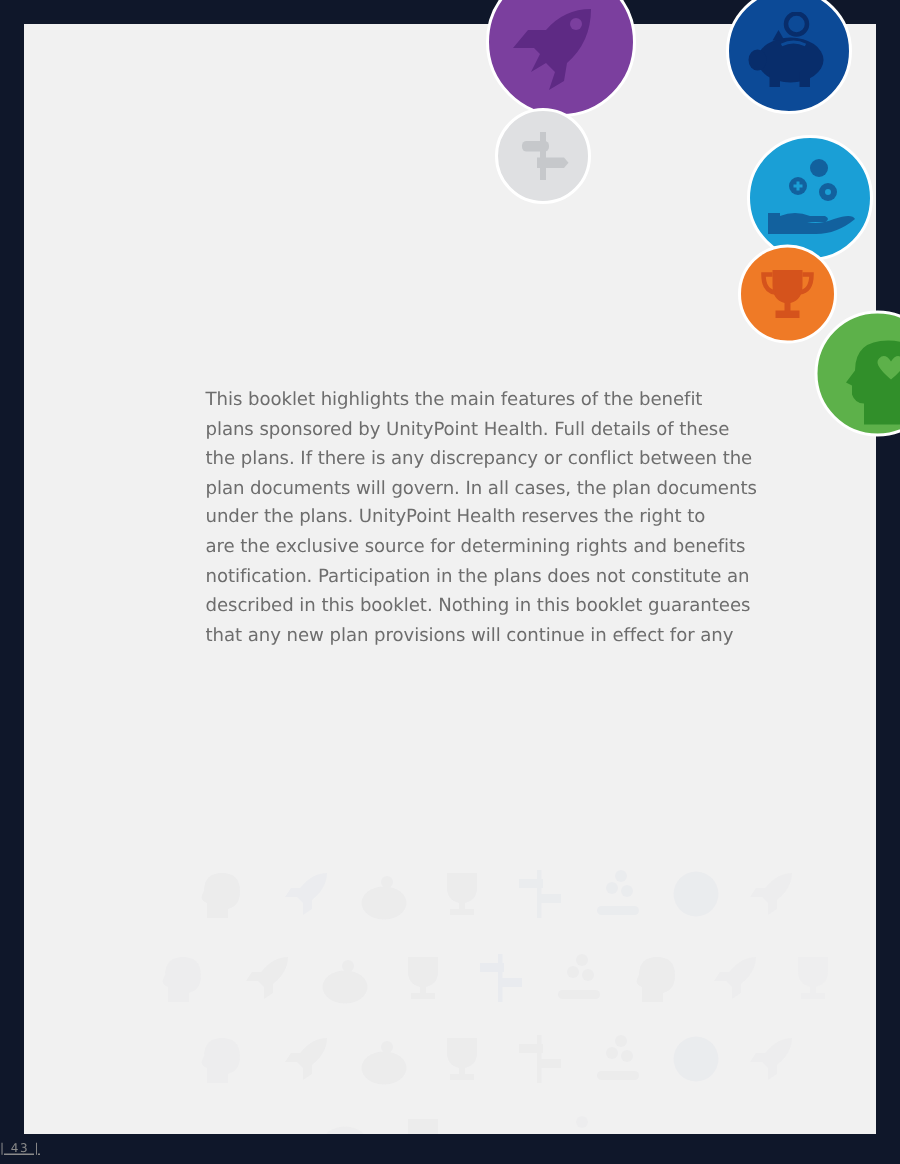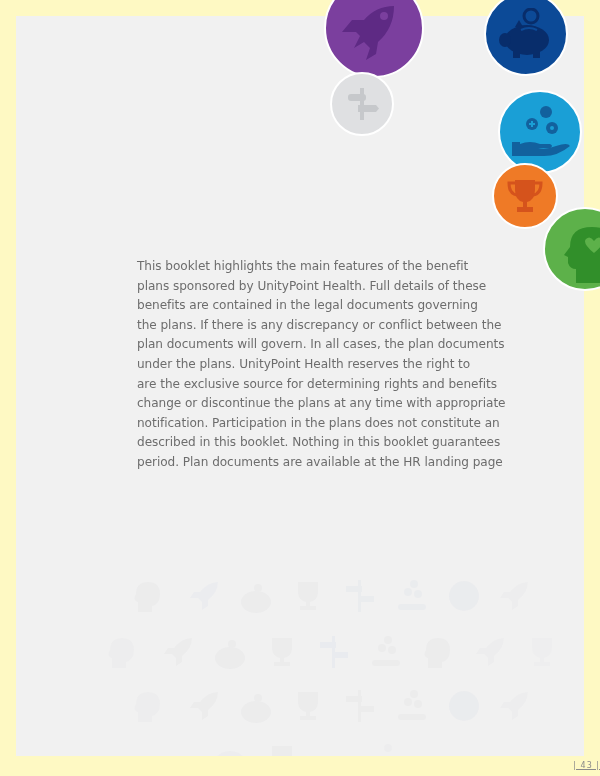--- a/index.html
+++ b/index.html
@@ -11,21 +11,21 @@
       width: 600px;
       height: 776px;
       position: relative;
       overflow: hidden;
       font-family: "DejaVu Sans", sans-serif;
     }
     .page {
       position: absolute;
       left: 0; top: 0;
       width: 600px; height: 776px;
-      background: #fef9c3;
+      background: #0f172a;
     }
     .panel {
       position: absolute;
       left: 16px;
       top: 16px;
       width: 568px;
       height: 740px;
       background: #f1f1f1;
     }
     .watermark {
@@ -72,21 +72,21 @@
     .c-sign   { left: 330px; top: 72px;  width: 64px;  height: 64px;  background: #dfe0e2; }
     .c-piggy  { left: 484px; top: -8px;  width: 84px;  height: 84px;  background: #0c4a97; }
     .c-hand   { left: 498px; top: 90px;  width: 84px;  height: 84px;  background: #1a9fd6; }
     .c-trophy { left: 492px; top: 163px; width: 66px;  height: 66px;  background: #ef7a26; }
     .c-head   { left: 543px; top: 207px; width: 84px;  height: 84px;  background: #5db14a; }
     .page-number {
       position: absolute;
       left: 0;
       top: 761px;
       width: 600px;
-      text-align: right;
+      text-align: left;
       font-size: 8px;
       color: #8a8a8a;
       letter-spacing: 1px;
       text-decoration: underline;
     }
   </style>
 </head>
 <body>
 
 <div class="page">
@@ -302,25 +302,23 @@
   <div class="circle c-head">
     <svg width="60" height="64" viewBox="0 0 60 64" style="margin-left:10px;margin-top:8px">
       <path d="M16 62 V48 Q10 48 8 42 L8 36 L4 34 L10 26 Q10 6 32 6 Q54 6 56 26 Q56 42 44 48 V62 Z" fill="#318f2a"></path>
       <path d="M34 20 Q30 14 26 18 Q22 22 34 32 Q46 22 42 18 Q38 14 34 20 Z" fill="#5db14a"></path>
     </svg>
   </div>
 
   <div class="body-text">
     <span class="line">This booklet highlights the main features of the benefit</span>
     <span class="line">plans sponsored by UnityPoint Health. Full details of these</span>
-    <span class="line">benefits are contained in the legal documents governing</span>
     <span class="line">the plans. If there is any discrepancy or conflict between the</span>
     <span class="line">plan documents will govern. In all cases, the plan documents</span>
     <span class="line">under the plans. UnityPoint Health reserves the right to</span>
     <span class="line">are the exclusive source for determining rights and benefits</span>
-    <span class="line">change or discontinue the plans at any time with appropriate</span>
     <span class="line">notification. Participation in the plans does not constitute an</span>
     <span class="line">described in this booklet. Nothing in this booklet guarantees</span>
-    <span class="line">period. Plan documents are available at the HR landing page</span>
+    <span class="line">that any new plan provisions will continue in effect for any</span>
   </div>
 
   <div class="page-number">| 43 |</div>
 </div>
 
 </body></html>

